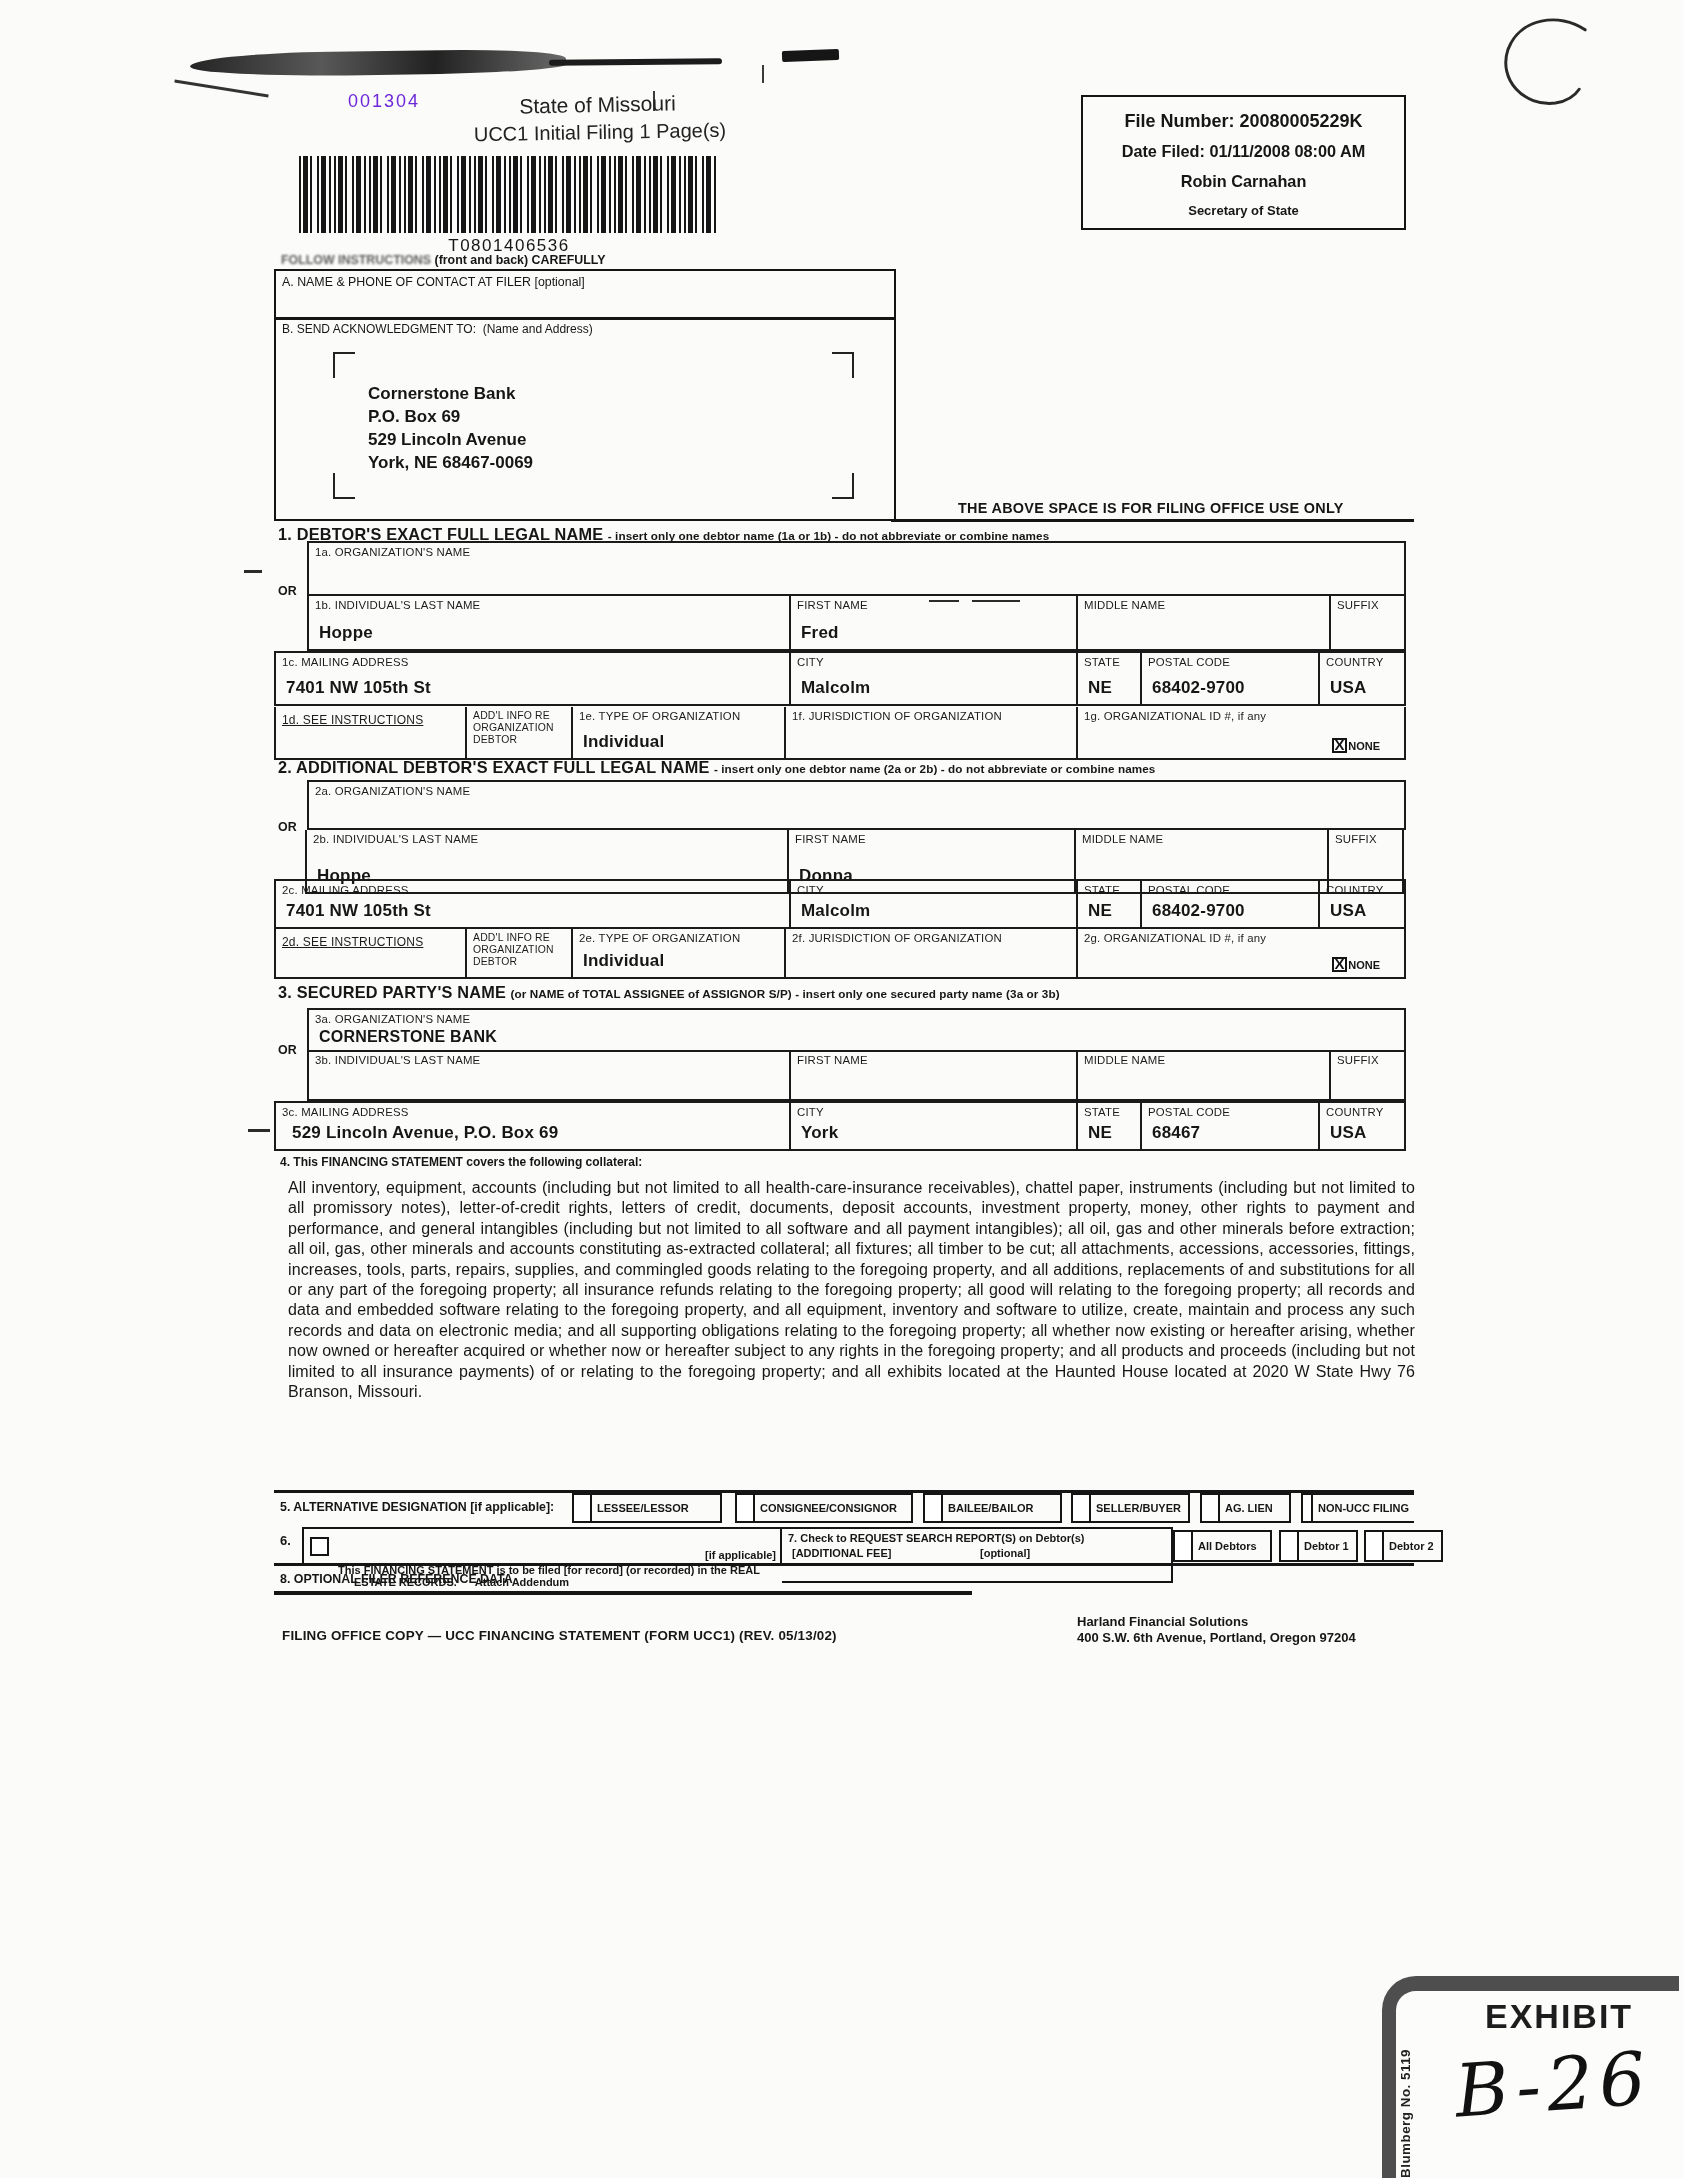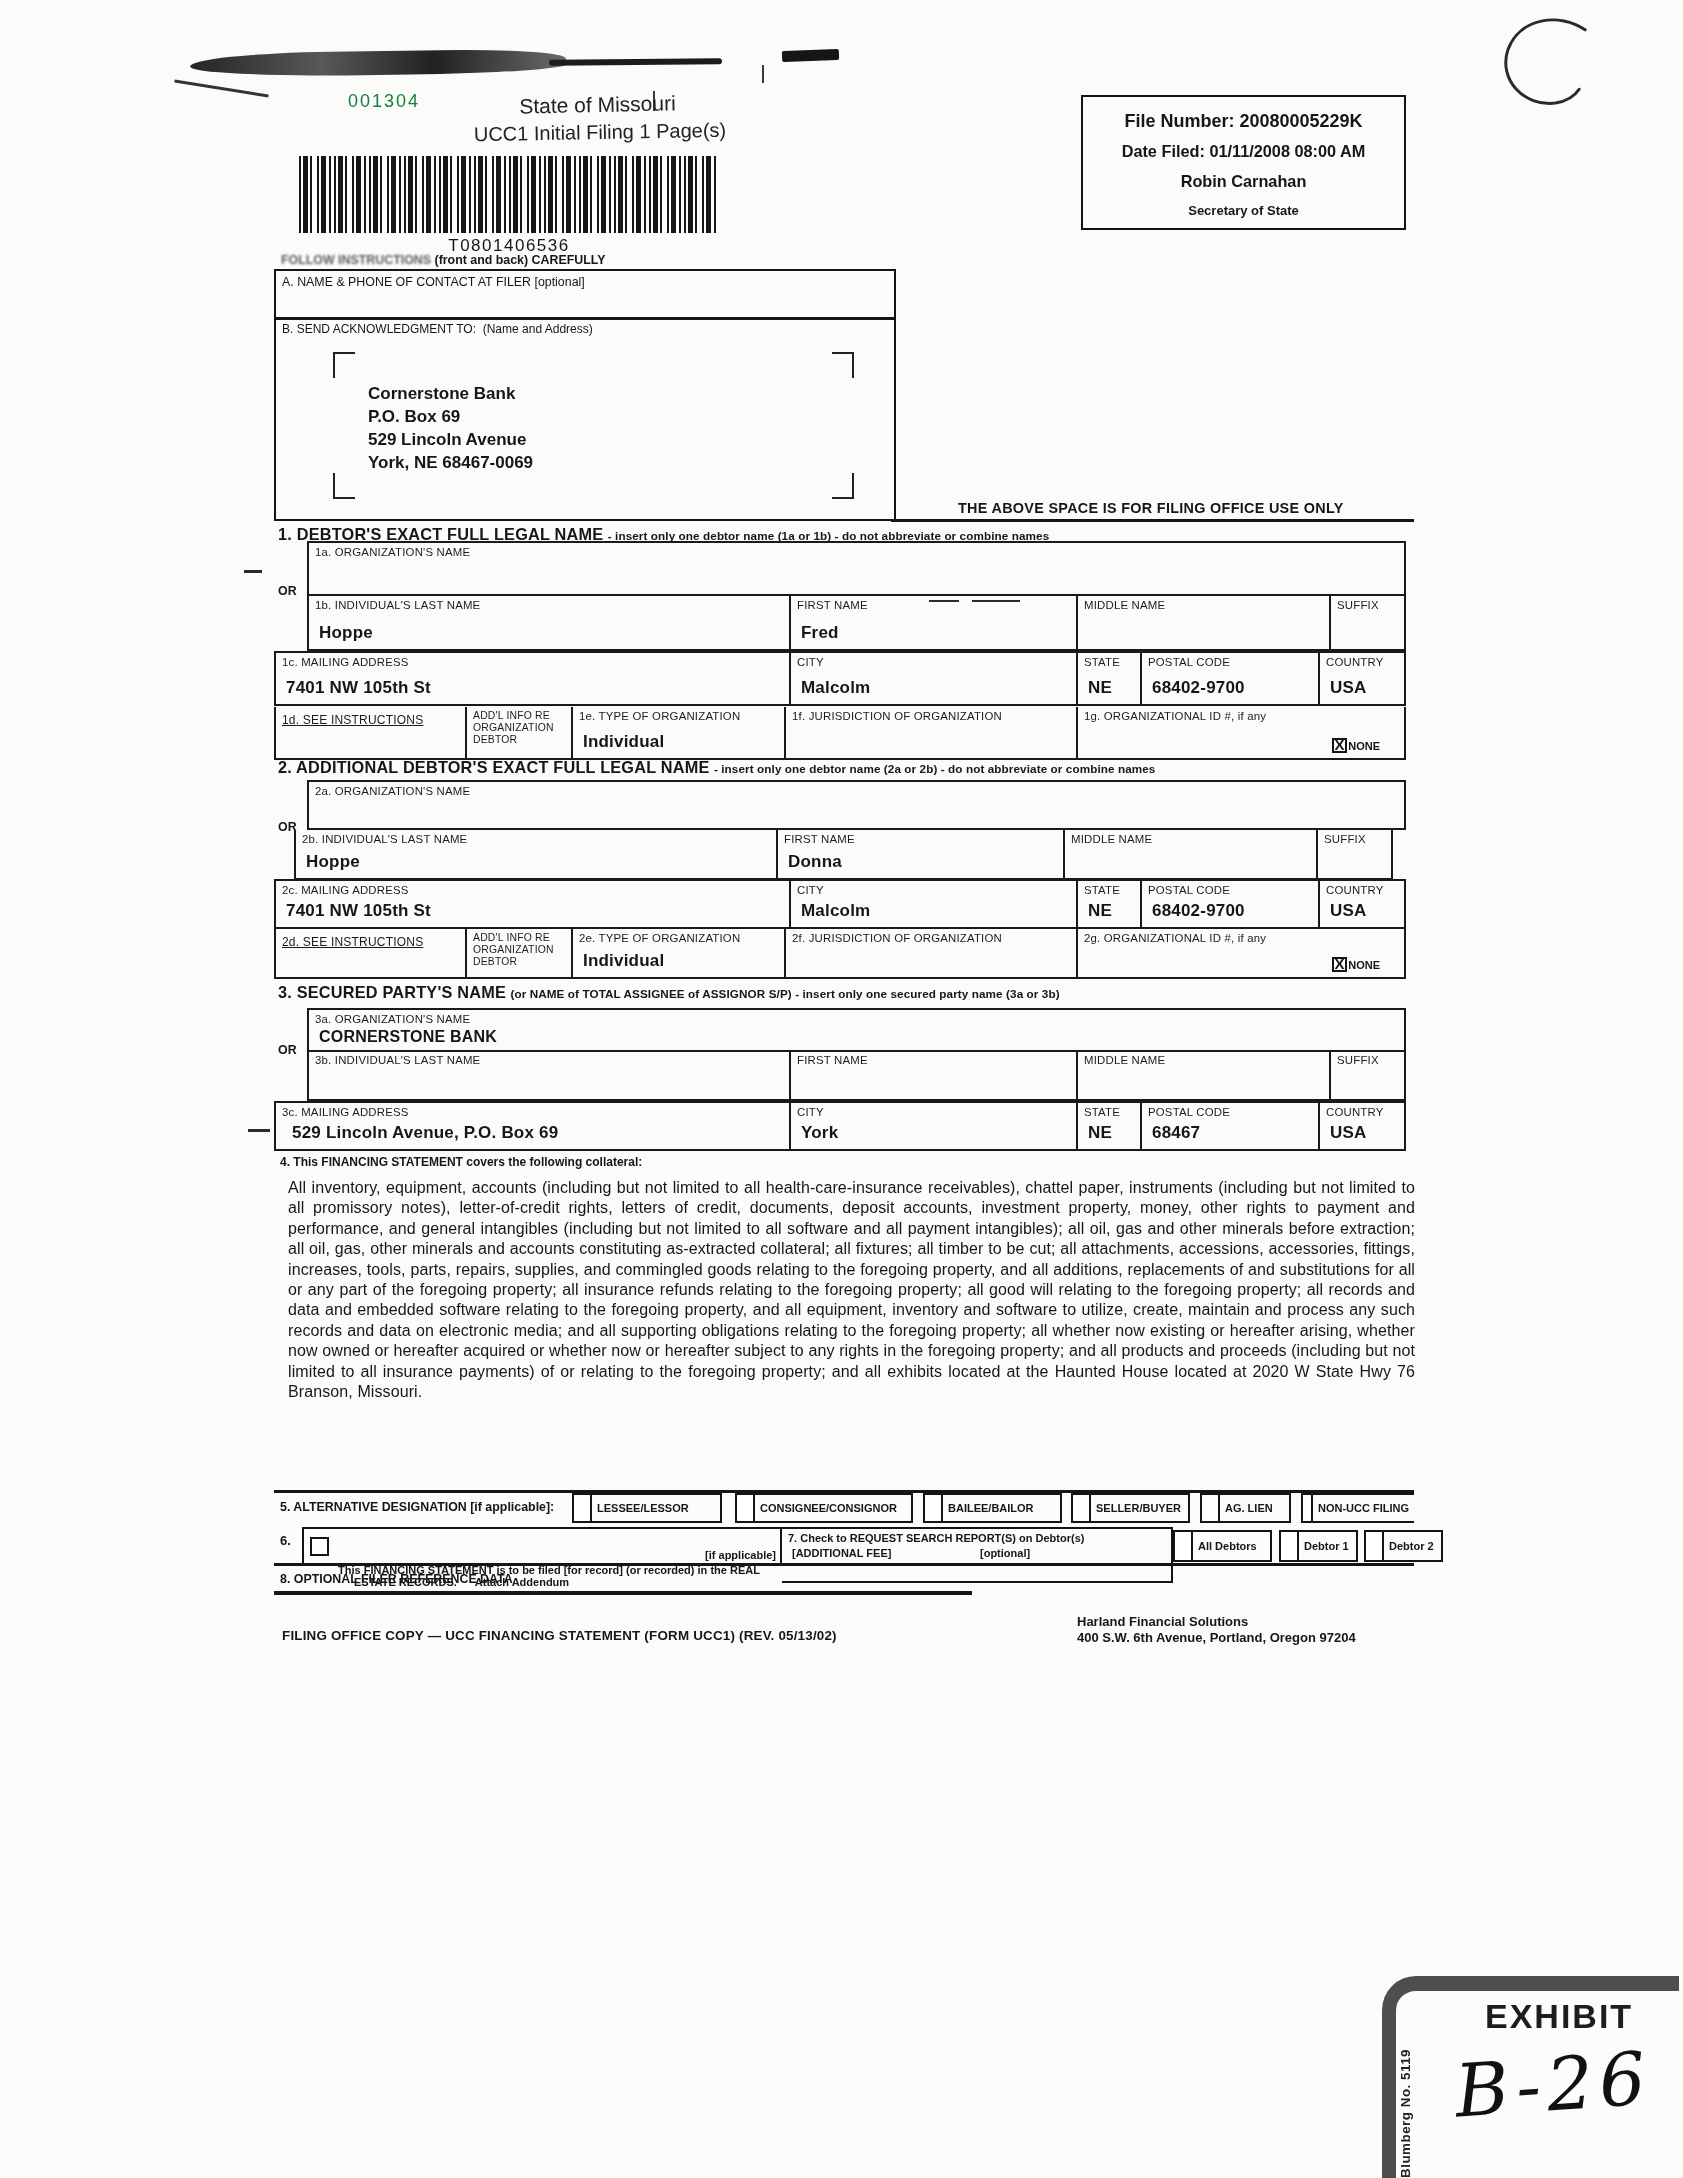--- a/index.html
+++ b/index.html
@@ -59,21 +59,21 @@
   <div class="abs" style="left:782px;top:50px;width:57px;height:11px;background:#161616;transform:rotate(-2deg);border-radius:2px;"></div>
   <div class="abs" style="left:174px;top:87px;width:95px;height:3px;background:#333;transform:rotate(9deg);"></div>
   <div class="tick" style="left:653px;top:91px;width:2px;height:20px;"></div>
   <div class="tick" style="left:762px;top:65px;width:2px;height:18px;"></div>
 
   <svg class="abs" style="left:1490px;top:12px;" width="119" height="99" viewBox="0 0 120 100">
     <path d="M96,18 C70,0 30,6 18,38 C8,68 34,96 66,92 C78,90 86,84 90,78" fill="none" stroke="#2a2a2a" stroke-width="3" stroke-linecap="round"></path>
   </svg>
   <span class="abs" style="left:1530px;top:30px;font-size:10px;color:transparent;">C</span>
 
-  <div class="abs" style="left:348px;top:91px;font-size:18px;letter-spacing:2px;color:#15803d;">001304</div>
+  <div class="abs" style="left:348px;top:91px;font-size:18px;letter-spacing:2px;color:#6d28d9;">001304</div>
   <div class="abs" style="left:434px;top:93px;width:327px;text-align:center;font-size:21px;color:#222;transform:rotate(-1.2deg);">State of Missouri</div>
   <div class="abs" style="left:392px;top:121px;width:416px;text-align:center;font-size:20px;color:#222;transform:rotate(-1deg);">UCC1 Initial Filing 1 Page(s)</div>
 
   <div id="barcode" class="abs" style="left:299px;top:156px;width:420px;height:77px;"></div>
   <div class="abs" style="left:299px;top:236px;width:420px;text-align:center;font-size:17px;letter-spacing:1.5px;font-weight:500;">T0801406536</div>
 
   <div class="abs" style="left:281px;top:253px;font-size:12.4px;font-weight:700;">
     <span class="smudged">FOLLOW INSTRUCTIONS</span>
     <span>(front and back) CAREFULLY</span>
   </div>
@@ -181,21 +181,21 @@
 
   <div class="sec-hdr" style="left:278px;top:758px;">
     <span class="t">2. ADDITIONAL DEBTOR'S EXACT FULL LEGAL NAME</span>
     <span class="n">- insert only one debtor name (2a or 2b) - do not abbreviate or combine names</span>
   </div>
 
   <div class="row" style="left:307px;top:780px;width:1099px;height:50px;">
     <span class="lbl">2a. ORGANIZATION'S NAME</span>
   </div>
   <div class="or" style="left:278px;top:820px;">OR</div>
-  <div class="row" style="left:294px;top:830px;width:1099px;height:50px;border-top:none;text-decoration:underline;">
+  <div class="row" style="left:305px;top:830px;width:1099px;height:64px;border-top:none;text-decoration:underline;">
     <div class="cell first" style="left:0;width:480px;">
       <span class="lbl">2b. INDIVIDUAL'S LAST NAME</span>
       <span class="val">Hoppe</span>
     </div>
     <div class="cell" style="left:480px;width:287px;">
       <span class="lbl">FIRST NAME</span>
       <span class="val">Donna</span>
     </div>
     <div class="cell" style="left:767px;width:252px;">
       <span class="lbl">MIDDLE NAME</span>

